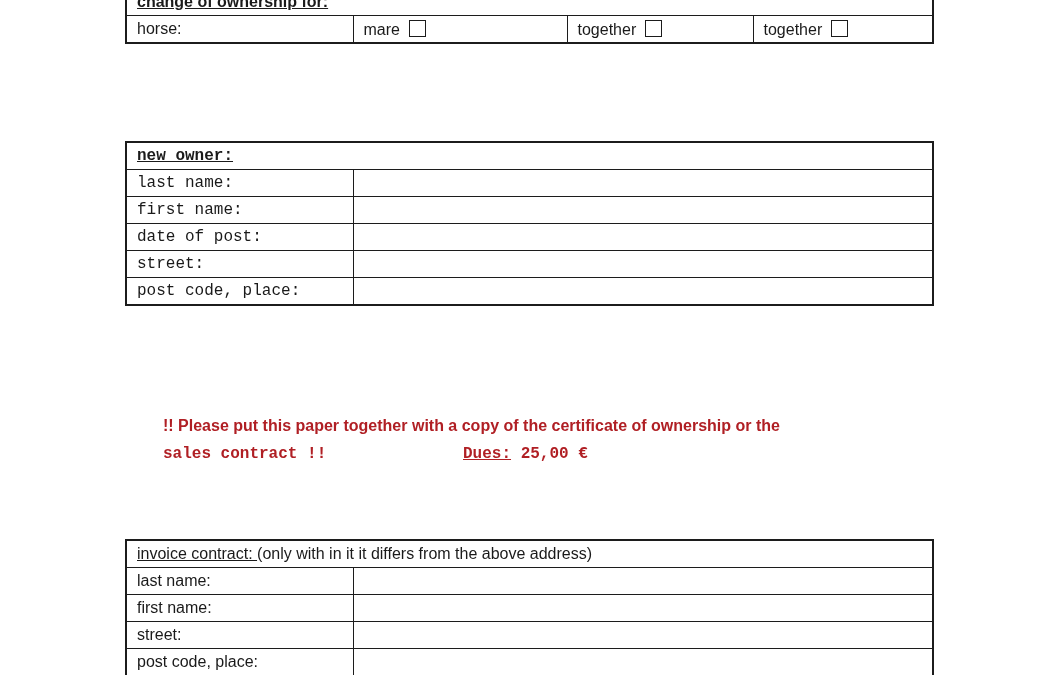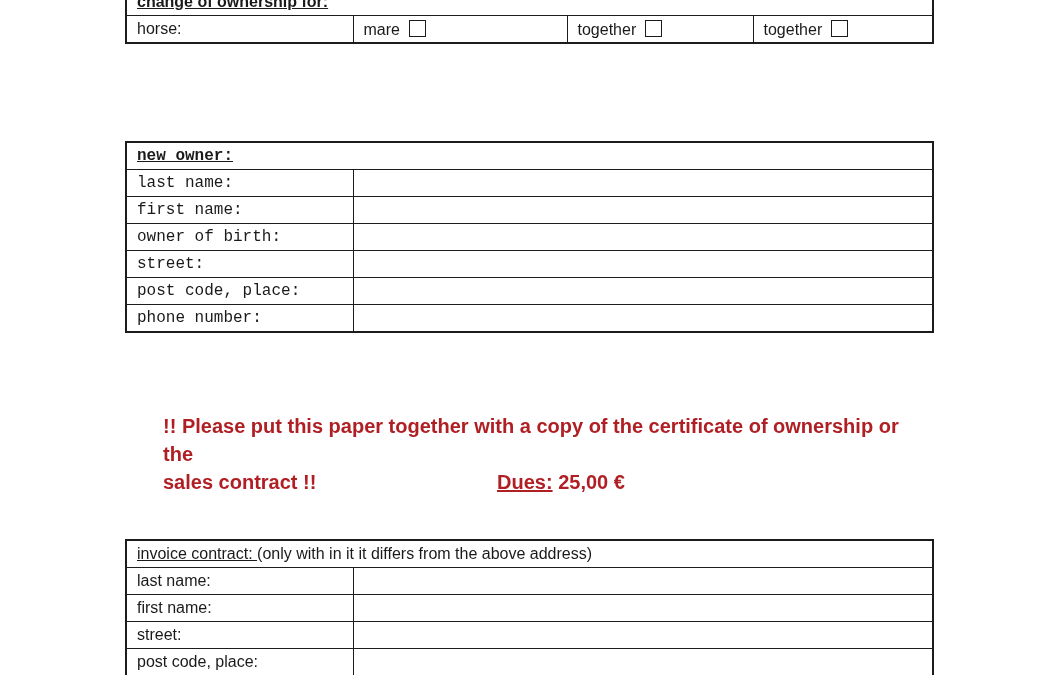--- a/index.html
+++ b/index.html
@@ -48,25 +48,25 @@
     background: #ffffff;
   }
 
   .notice {
     position: absolute;
     left: 163px;
     top: 412px;
     width: 760px;
     color: #B01F24;
     font-weight: bold;
-    font-size: 20px;
+    font-size: 16px;
     line-height: 28px;
   }
-  .notice-line2 { position: relative; }
-  .dues-group { position: absolute; left: 300px; top: 0; white-space: nowrap; margin-left: 34px; }
+  .notice-line2 { position: relative; font-family: Liberation Mono, monospace; }
+  .dues-group { position: absolute; left: 300px; top: 0; white-space: nowrap; }
 </style>
 </head>
 <body>
 
 <div class="doc-block" style="top: -13px;">
   <table class="form-table">
     <colgroup>
         <col style="width:227px">
         <col style="width:214px">
         <col style="width:186px">
@@ -104,33 +104,29 @@
     </tr>
     <tr>
       <td>last name:</td>
       <td></td>
     </tr>
     <tr>
       <td>first name:</td>
       <td></td>
     </tr>
     <tr>
-      <td>owner of birth:</td>
+      <td>date of post:</td>
       <td></td>
     </tr>
     <tr>
       <td>street:</td>
       <td></td>
     </tr>
     <tr>
       <td>post code, place:</td>
-      <td></td>
-    </tr>
-    <tr>
-      <td>phone number:</td>
       <td></td>
     </tr>
   </tbody>
     </table>
 </div>
 
 <div class="notice">
   <div>!! Please put this paper together with a copy of the certificate of ownership or the</div>
   <div class="notice-line2">
     <span>sales contract !!</span>

